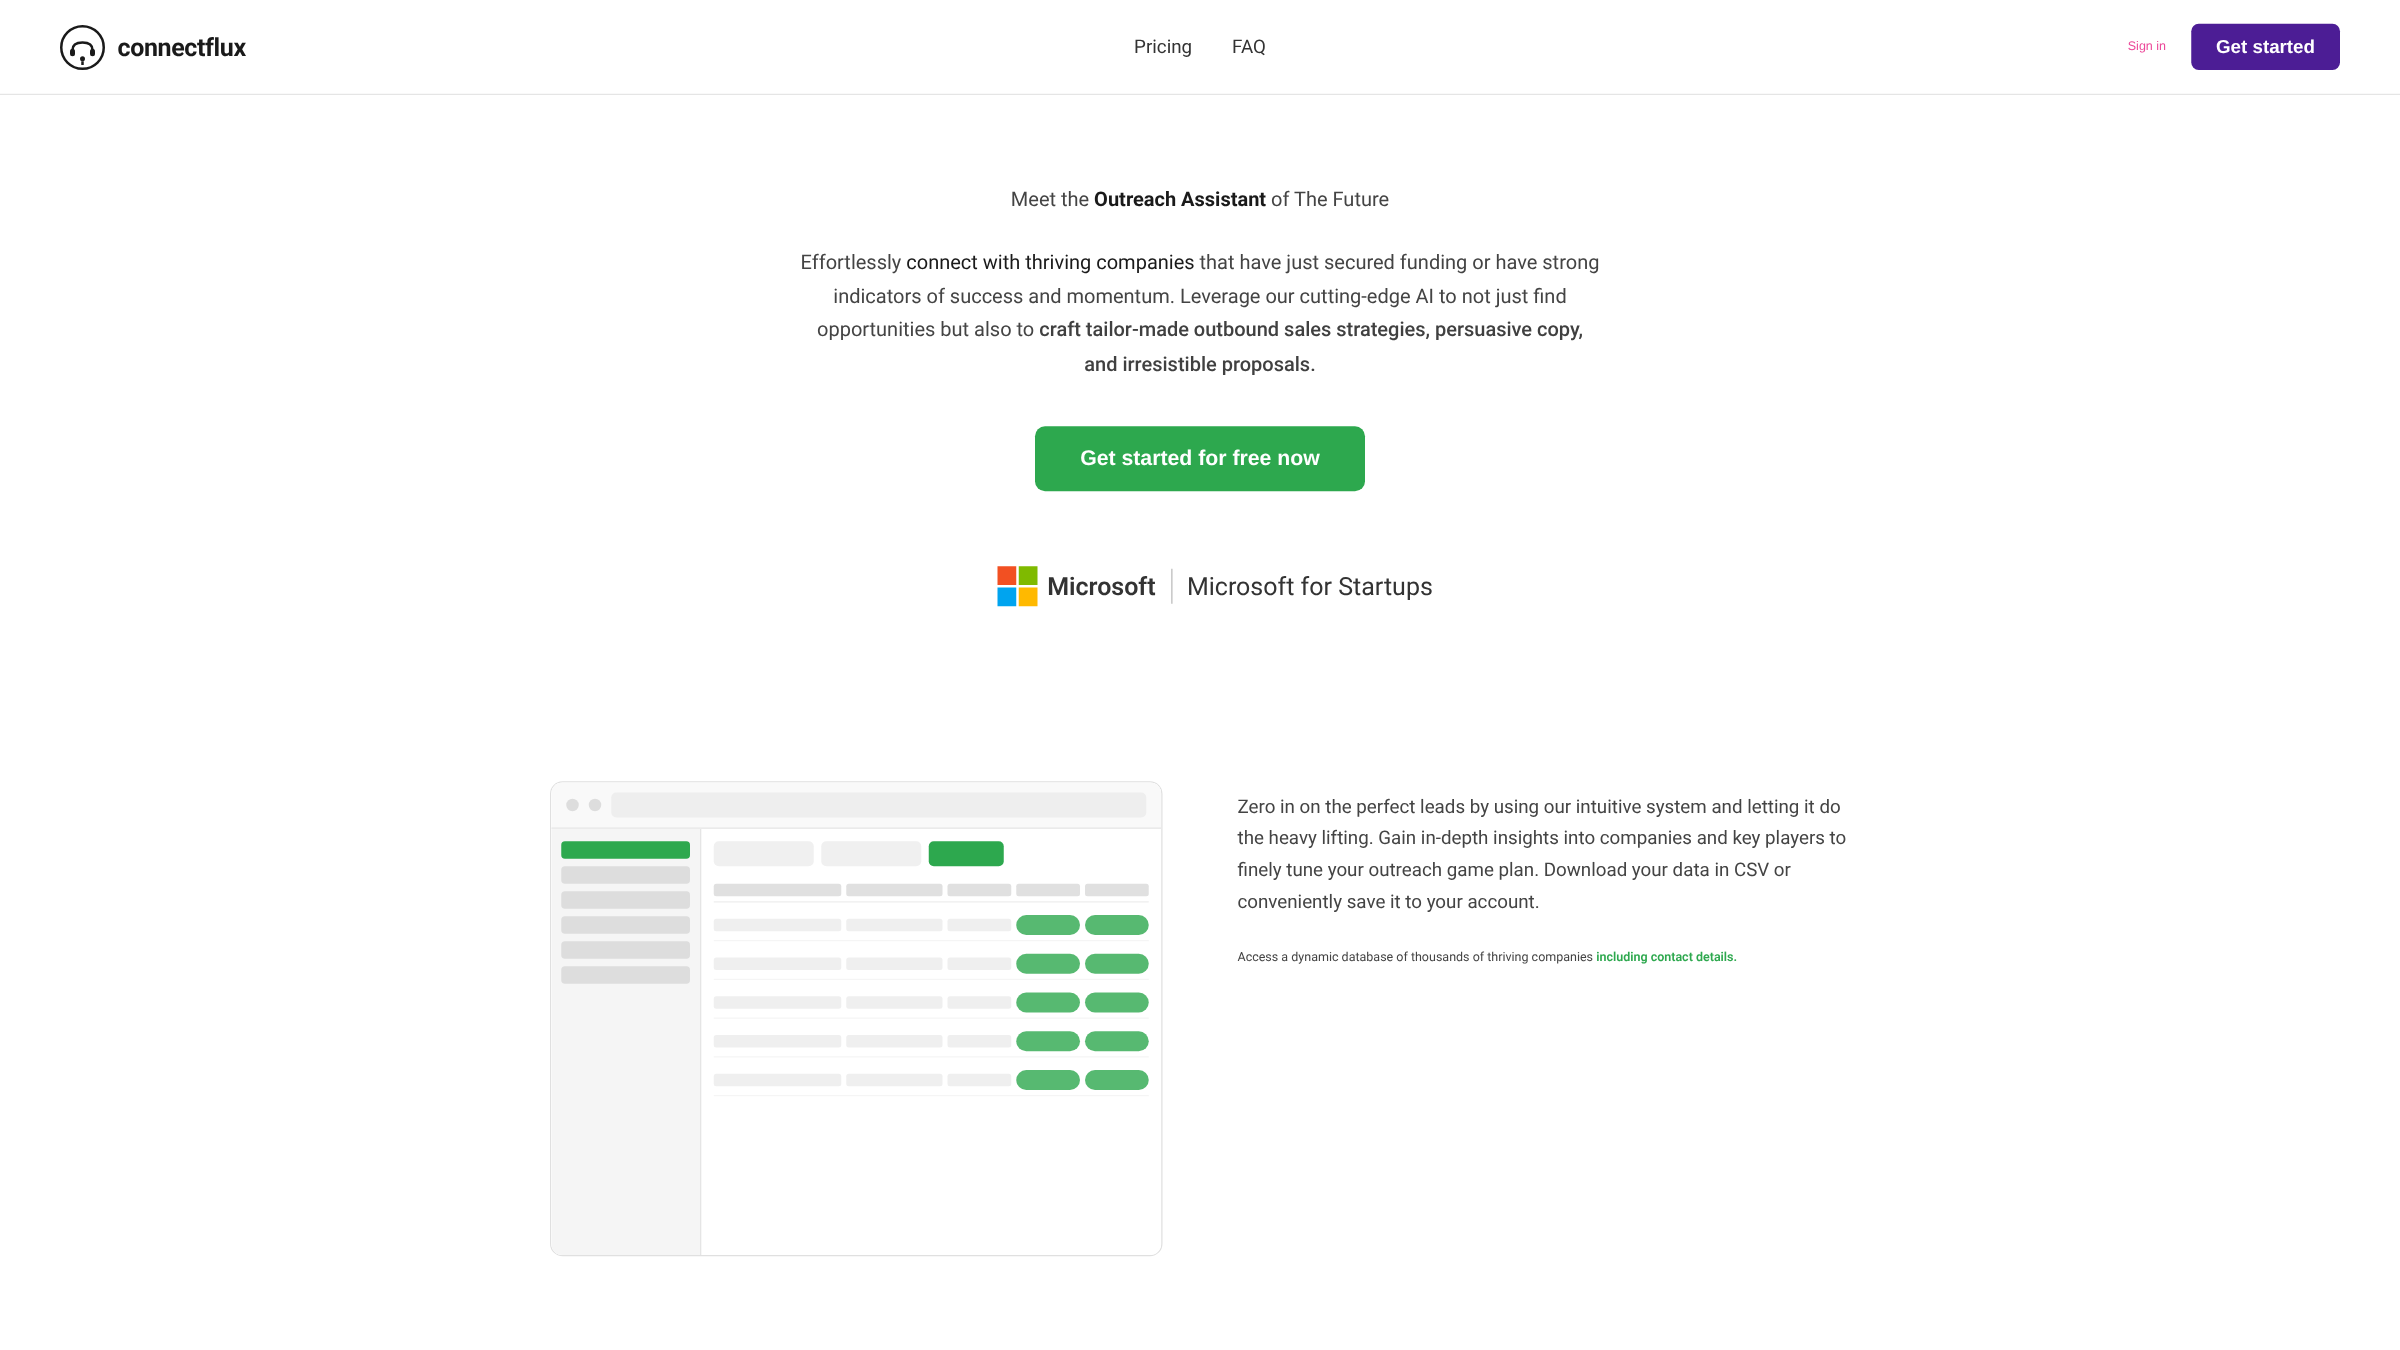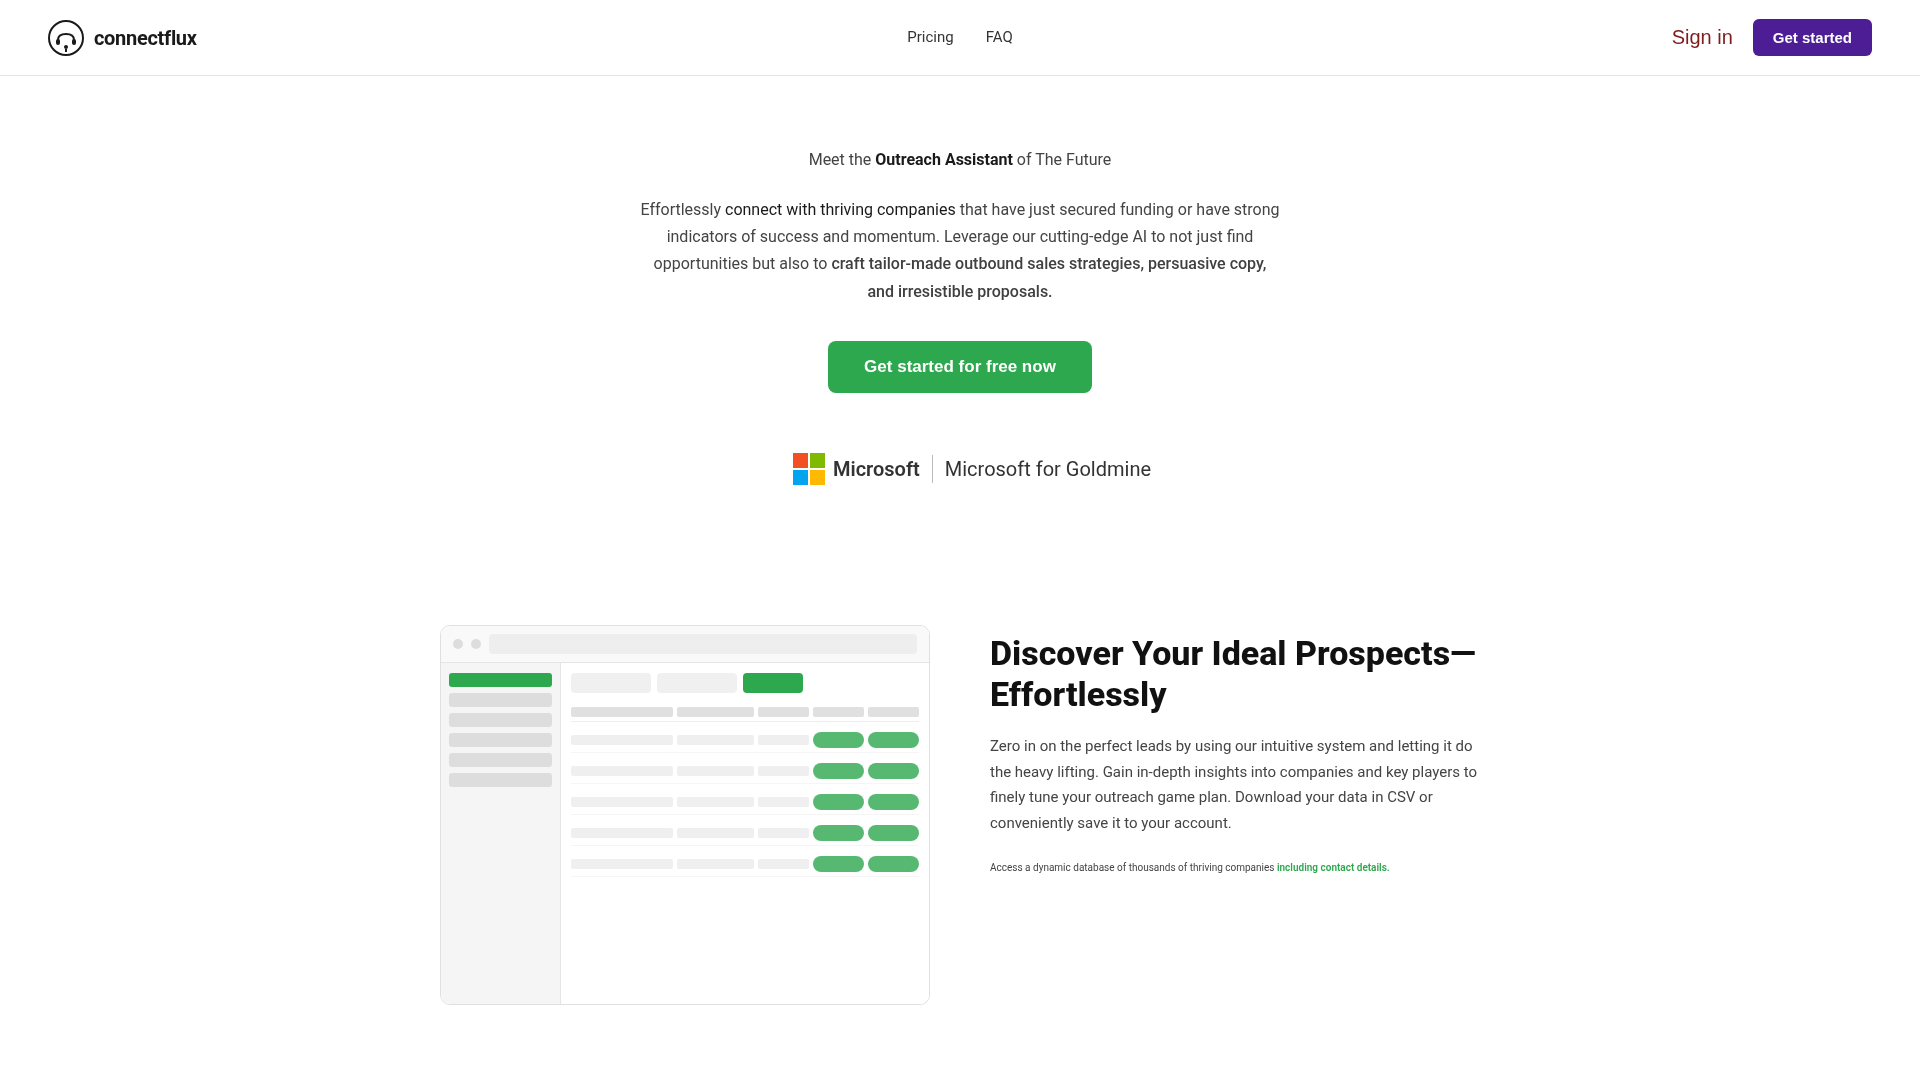--- a/index.html
+++ b/index.html
@@ -50,22 +50,22 @@
       color: #333;
       text-decoration: none;
       cursor: pointer;
     }
     .nav-actions {
       display: flex;
       align-items: center;
       gap: 20px;
     }
     .btn-signin {
-      font-size: 20px;
-      color: #7f1d1d;
+      font-size: 10px;
+      color: #ec4899;
       background: none;
       border: none;
       cursor: pointer;
       font-weight: 500;
     }
     .btn-get-started-nav {
       background: #4c1d95;
       color: #fff;
       border: none;
       border-radius: 6px;
@@ -360,21 +360,21 @@
     <div class="ms-logo">
       <div class="ms-grid">
         <div class="ms-grid-cell"></div>
         <div class="ms-grid-cell"></div>
         <div class="ms-grid-cell"></div>
         <div class="ms-grid-cell"></div>
       </div>
       <span class="ms-name">Microsoft</span>
     </div>
     <div class="ms-divider"></div>
-    <span class="ms-for-startups">Microsoft for Goldmine</span>
+    <span class="ms-for-startups">Microsoft for Startups</span>
   </div>
 </section>
 
 <section class="discover-section">
   <div class="discover-screenshot">
     <div class="screenshot-container">
       <div class="screenshot-inner">
         <div class="ss-topbar">
           <div class="ss-dot"></div>
           <div class="ss-dot"></div>
@@ -437,21 +437,20 @@
               <div class="ss-badge"></div>
               <div class="ss-badge"></div>
             </div>
           </div>
         </div>
       </div>
     </div>
   </div>
 
   <div class="discover-content">
-    <h2 class="discover-title">Discover Your Ideal Prospects—Effortlessly</h2>
     <p class="discover-body">Zero in on the perfect leads by using our intuitive system and letting it do the heavy lifting. Gain in-depth insights into companies and key players to finely tune your outreach game plan. Download your data in CSV or conveniently save it to your account.</p>
     <div class="discover-bullets">
       <p class="discover-bullet">
         <span>Access a dynamic database of thousands of thriving companies </span><span class="link-green">including contact details.</span>
       </p>
 
     </div>
   </div>
 </section>
 

